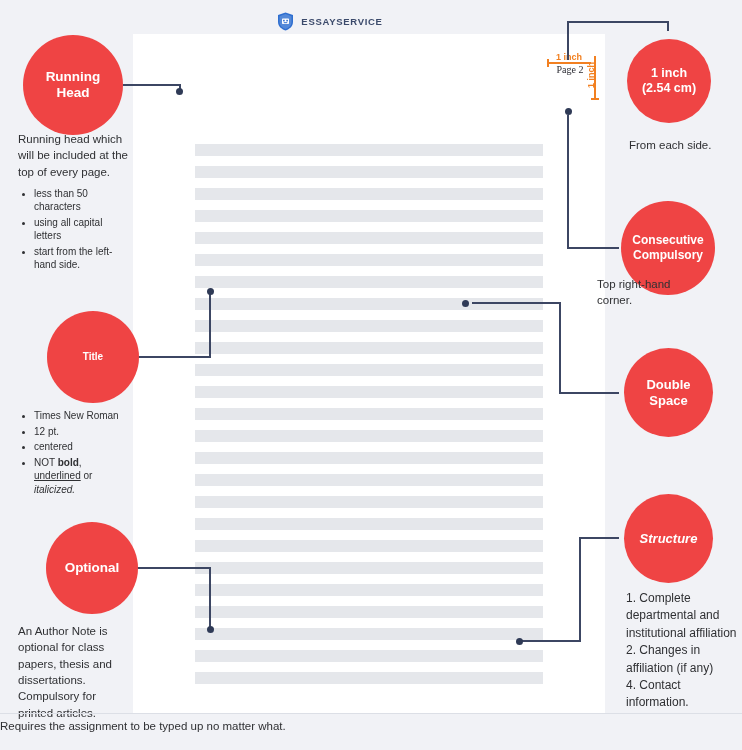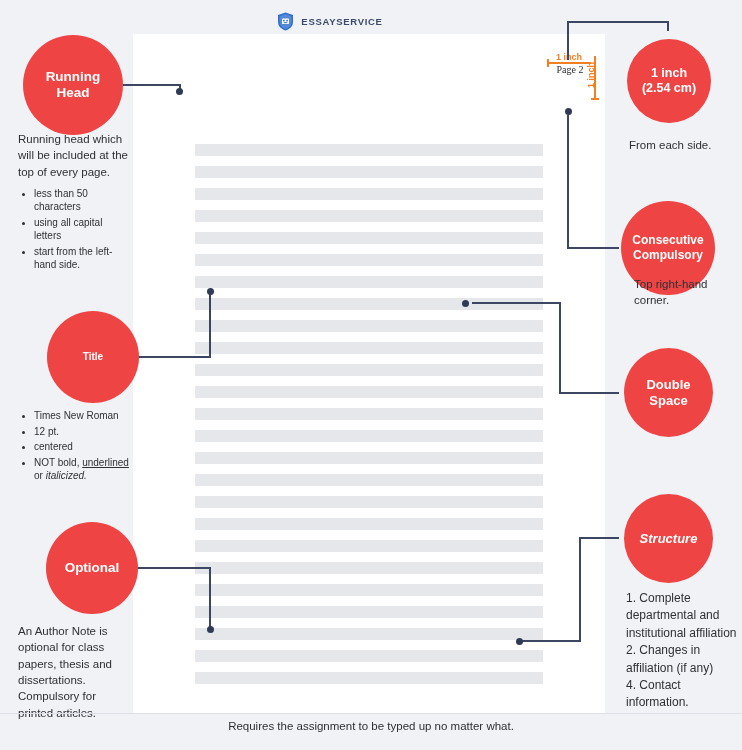--- a/index.html
+++ b/index.html
@@ -66,32 +66,32 @@
     display:flex;align-items:center;justify-content:center;text-align:center;
     font-weight:bold;line-height:1.22;
   }
 
   
   .note{position:absolute;color:#2f3033;font-size:11.5px;line-height:1.42;}
   .note.small{font-size:12px;line-height:1.45;}
   .note ul{margin:7px 0 0 0;padding-left:16px;}
   .note li{margin-bottom:2px;font-size:10px;line-height:1.35;}
   .note li::marker{font-size:9px;}
-  .note b{font-weight:normal;}
+  .note b{font-weight:bold;}
   .note u{text-decoration:underline;}
   .note i{font-style:italic;}
 
   
   .conn{position:absolute;stroke:#3c4663;stroke-width:2;fill:none;}
   .dot{position:absolute;width:7px;height:7px;border-radius:50%;background:#2f3a56;}
 
   
   .footer-rule{position:absolute;left:0;top:713px;width:742px;height:1px;background:#dcdfe6;}
   .footer{
-    position:absolute;left:0;top:720px;width:742px;text-align:center;
+    position:absolute;left:0;top:720px;width:742px;
     font-size:11.5px;color:#2f3033;
   }
 </style>
 </head>
 <body>
 
 <div class="stage">
 
   <div class="brand">
     <svg class="brand-shield" viewBox="0 0 34 38">
@@ -211,21 +211,21 @@
   </div>
 
   <div class="note" style="left:18px;top:623px;width:110px;">
     <div>An Author Note is optional for class papers, thesis and dissertations. Compulsory for printed articles.</div>
   </div>
 
   <div class="note" style="left:629px;top:137px;width:108px;">
     <div>From each side.</div>
   </div>
 
-  <div class="note" style="left:634px;top:276px;width:100px;">
+  <div class="note" style="left:597px;top:276px;width:100px;">
     <div>Top right-hand corner.</div>
   </div>
 
   <div class="note small" style="left:626px;top:590px;width:112px;">
     <div>1. Complete departmental and institutional affiliation</div>
     <div>2. Changes in affiliation (if any)</div>
     <div>4. Contact information.</div>
   </div>
 
   <div class="footer-rule"></div>

